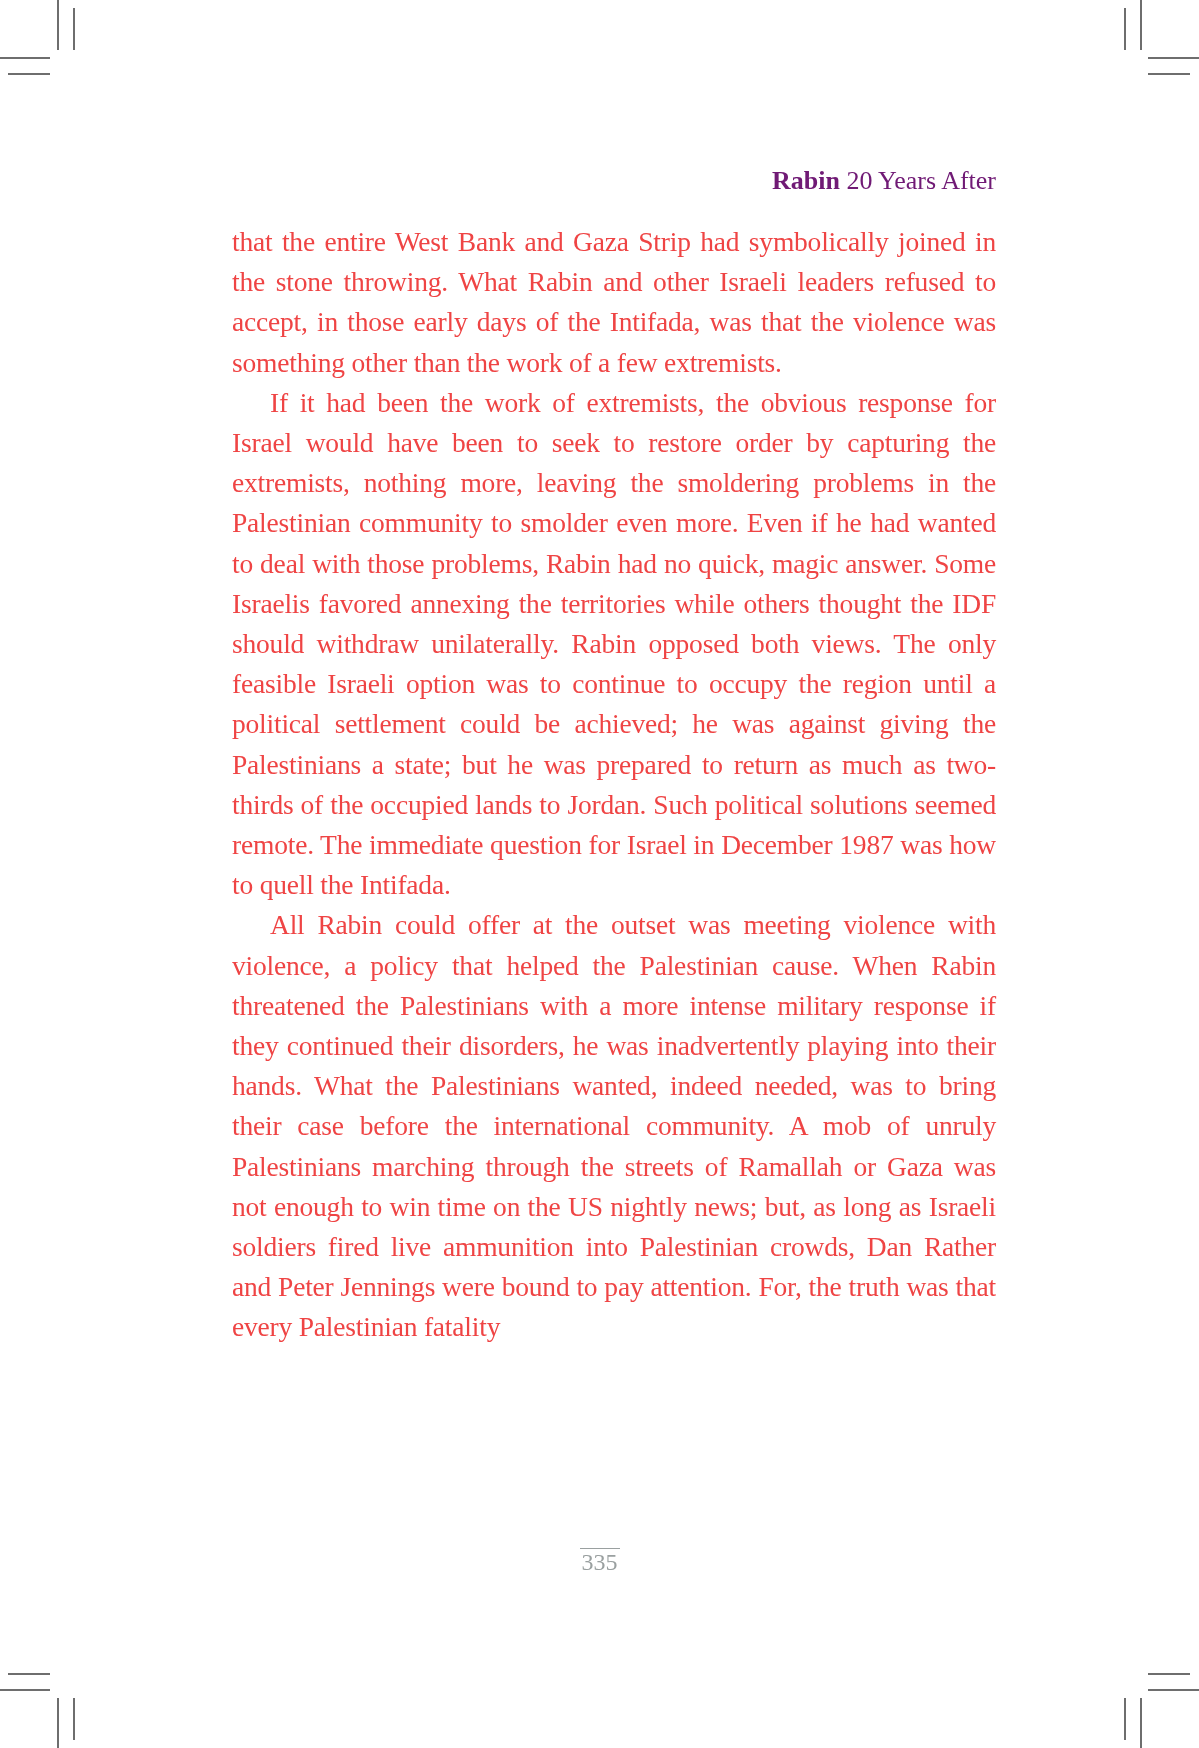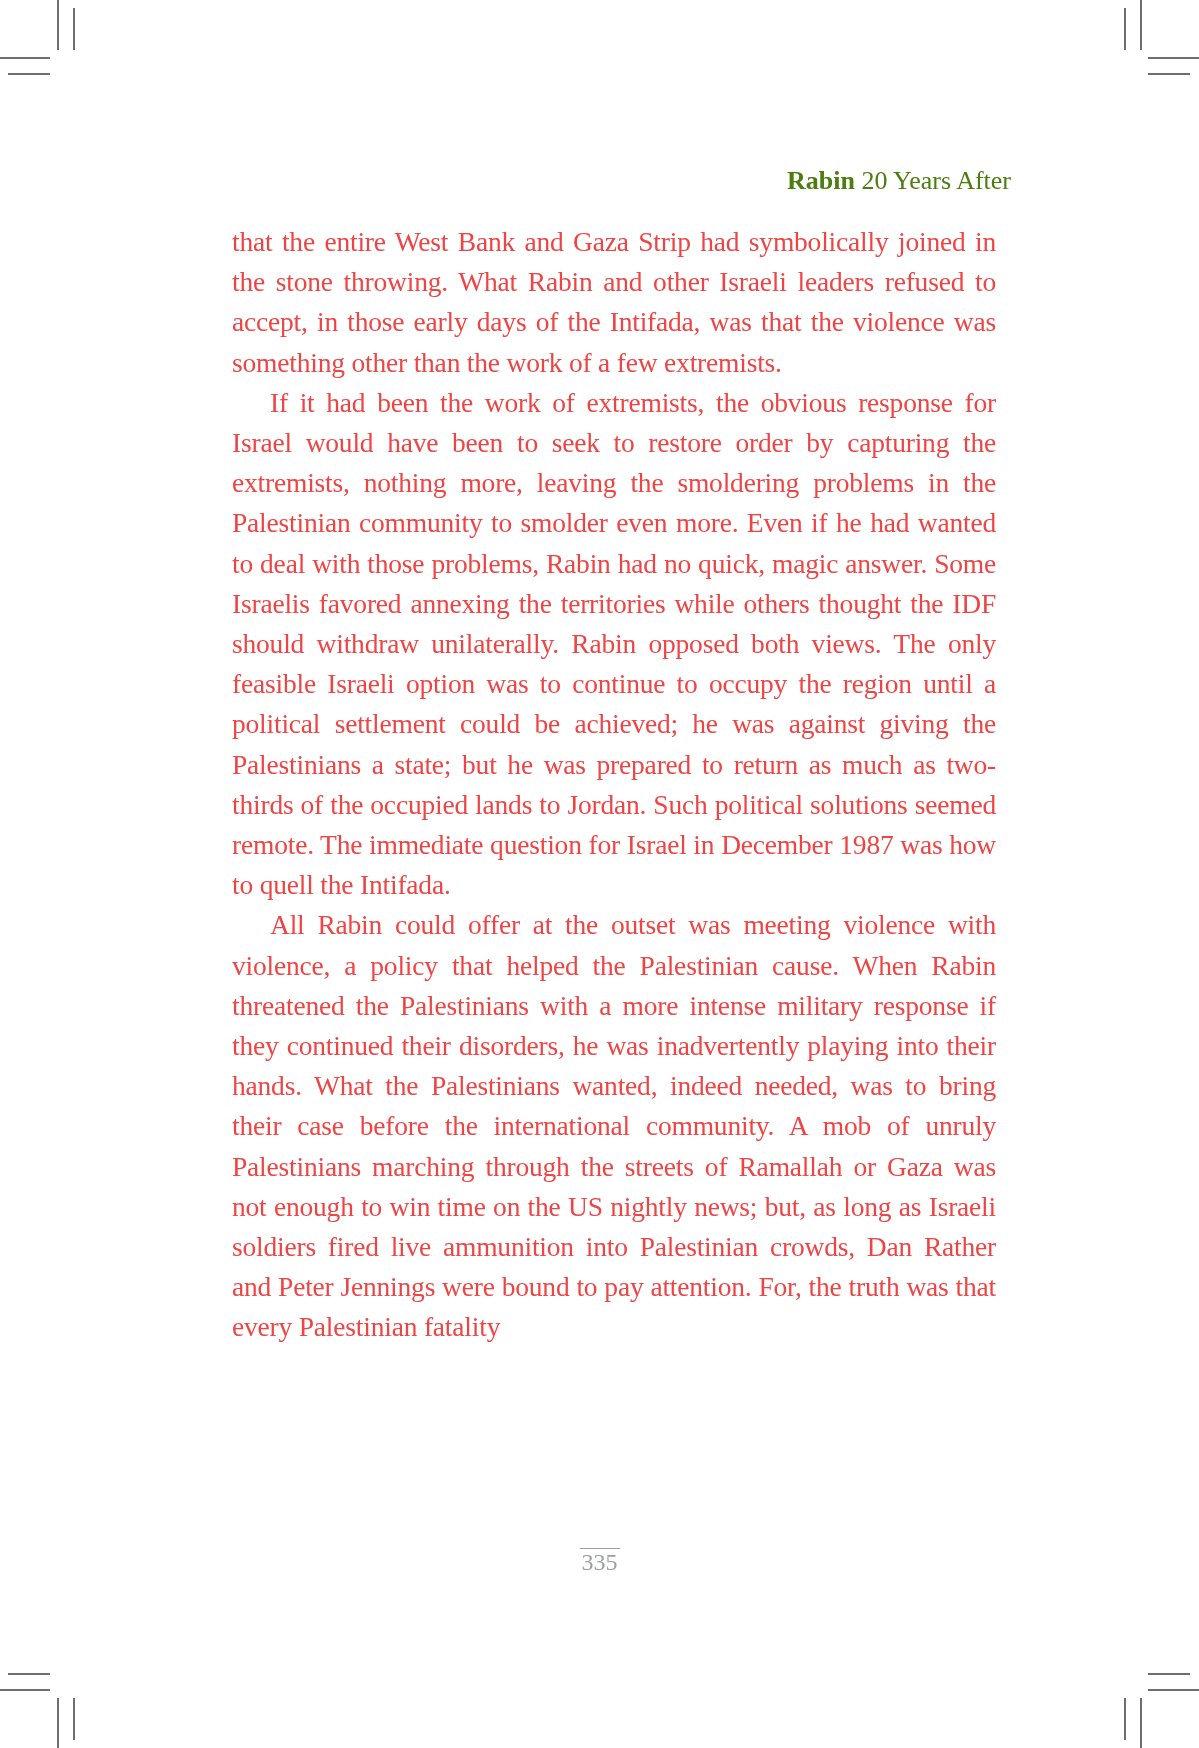--- a/index.html
+++ b/index.html
@@ -3,22 +3,22 @@
   <meta charset="utf-8">
   <style>
     html, body { margin: 0; padding: 0; }
     body {
       width: 1199px; height: 1748px; background: #ffffff;
       position: relative; overflow: hidden;
       font-family: "Liberation Serif", "DejaVu Serif", serif;
     }
     .mark { position: absolute; background: #6e6e6e; }
     .header {
-      position: absolute; right: 188px; top: 166px;
-      font-size: 26px; color: #4d7c0f; white-space: nowrap;
+      position: absolute; right: 203px; top: 166px;
+      font-size: 26px; color: #701a75; white-space: nowrap;
     }
     .header b { font-weight: bold; }
     .body-text {
       position: absolute; left: 232px; top: 222px; width: 764px;
       font-size: 27.5px; line-height: 40.2px; color: #ef4444;
       text-align: justify; letter-spacing: -0.2px;
     }
     .body-text p { margin: 0; text-indent: 38px; }
     .body-text p.first { text-indent: 0; }
     .folio {

